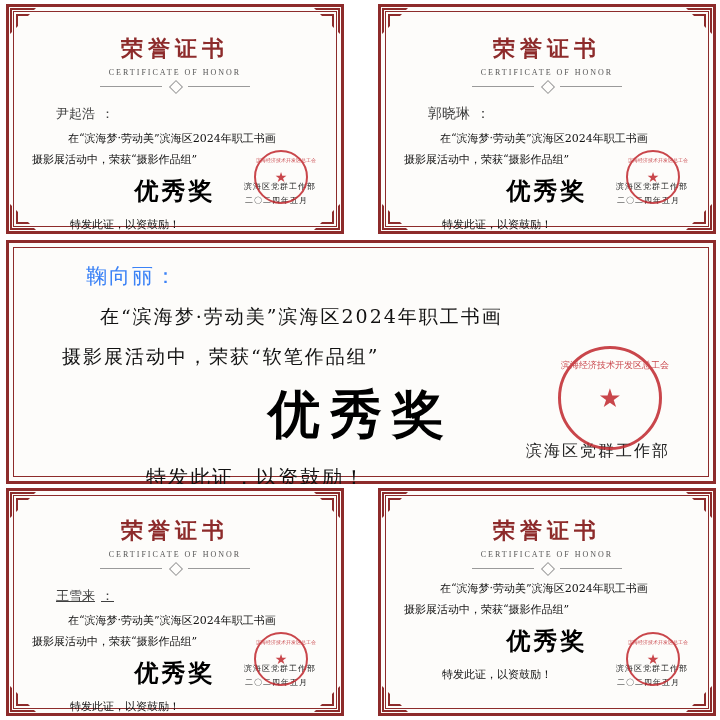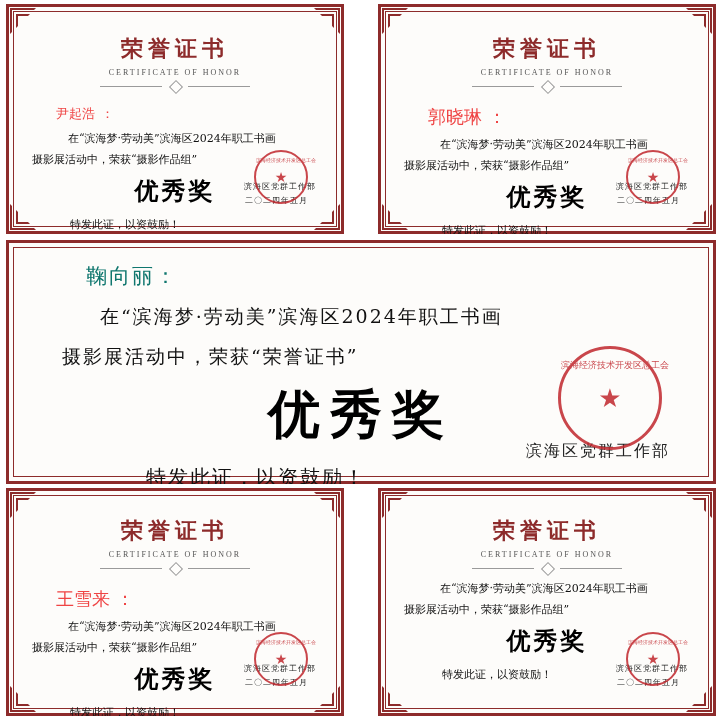--- a/index.html
+++ b/index.html
@@ -99,21 +99,21 @@
     left: 50%;
     top: 1px;
     width: 8px;
     height: 8px;
     margin-left: -4px;
     border: 1px solid #9a9a9a;
     transform: rotate(45deg);
     background: #fffefc;
   }
   .recipient {
-    color: #ef4444;
+    color: #404040;
     font-family: "DejaVu Serif", "Liberation Serif", serif;
   }
   .recipient .colon { margin-left: 6px; }
   .body-line {
     color: #111;
     font-family: "DejaVu Serif", "Liberation Serif", serif;
   }
   .award {
     text-align: center;
     color: #000;
@@ -159,21 +159,21 @@
   }
 
   
   .cert-big .big-body {
     position: absolute;
     inset: 16px 20px;
   }
   .big-recipient {
     font-family: "DejaVu Serif", "Liberation Serif", serif;
     font-size: 21px;
-    color: #0f766e;
+    color: #3b82f6;
     margin-left: 60px;
     margin-top: 6px;
     letter-spacing: 2px;
   }
   .big-line {
     font-family: "DejaVu Serif", "Liberation Serif", serif;
     font-size: 19px;
     color: #111;
     letter-spacing: 2px;
     margin-left: 74px;
@@ -261,21 +261,21 @@
     <div class="corner bl"></div>
     <div class="corner br"></div>
     <div class="cert-body">
       <div class="title-zh" style="font-size:22px; margin-top:16px;">荣誉证书</div>
       <div class="title-en" style="font-size:8px; margin-top:4px;">CERTIFICATE OF HONOR</div>
       <div class="title-rule" style="width:150px;">
         <div class="line" style="left:0; width:62px;"></div>
         <div class="line" style="right:0; width:62px;"></div>
         <div class="diamond"></div>
       </div>
-      <div class="recipient" style="font-size:18px; margin-left:36px; margin-top:14px;">
+      <div class="recipient" style="font-size:14px; margin-left:36px; margin-top:14px;">
         <span>郭晓琳</span><span class="colon">：</span>
       </div>
       <div class="body-line" style="font-size:11px; margin-left:48px; margin-top:8px;">在“滨海梦·劳动美”滨海区2024年职工书画</div>
       <div class="body-line" style="font-size:11px; margin-left:12px; margin-top:6px;">摄影展活动中，荣获“摄影作品组”</div>
       <div class="award" style="font-size:24px; margin-top:8px;">优秀奖</div>
       <div class="closing" style="font-size:11px; margin-left:50px; margin-top:10px;">特发此证，以资鼓励！</div>
       <div class="issuer" style="position:absolute; right:14px; bottom:28px; font-size:8px; letter-spacing:1px;">滨海区党群工作部</div>
       <div class="date" style="position:absolute; right:22px; bottom:14px; font-size:8px; letter-spacing:1px;">二〇二四年五月</div>
       <div class="seal" style="right:22px; bottom:16px; width:54px; height:54px;">
         <span class="star" style="font-size:14px;">★</span>
@@ -285,21 +285,21 @@
   </div>
 
   <div class="cert cert-big" style="left:6px; top:240px; width:710px; height:244px;">
     <div class="outer-border"></div>
     <div class="inner-border"></div>
     <div class="big-body">
       <div class="big-recipient">
         <span>鞠向丽</span><span class="colon">：</span>
       </div>
       <div class="big-line">在“滨海梦·劳动美”滨海区2024年职工书画</div>
-      <div class="big-line indent2">摄影展活动中，荣获“荣誉证书”</div>
+      <div class="big-line indent2">摄影展活动中，荣获“软笔作品组”</div>
       <div class="big-award">优秀奖</div>
       <div class="big-closing">特发此证，以资鼓励！</div>
       <div class="big-issuer">滨海区党群工作部</div>
       <div class="seal big-seal">
         <span class="star">★</span>
         <span class="ring-text" style="top:10px;">滨海经济技术开发区总工会</span>
       </div>
     </div>
   </div>
 
@@ -311,21 +311,21 @@
     <div class="corner bl"></div>
     <div class="corner br"></div>
     <div class="cert-body">
       <div class="title-zh" style="font-size:22px; margin-top:14px;">荣誉证书</div>
       <div class="title-en" style="font-size:8px; margin-top:4px;">CERTIFICATE OF HONOR</div>
       <div class="title-rule" style="width:150px;">
         <div class="line" style="left:0; width:62px;"></div>
         <div class="line" style="right:0; width:62px;"></div>
         <div class="diamond"></div>
       </div>
-      <div class="recipient" style="font-size:18px; margin-left:36px; margin-top:14px;">
+      <div class="recipient" style="font-size:13px; margin-left:36px; margin-top:14px;text-decoration:underline;">
         <span>王雪来</span><span class="colon">：</span>
       </div>
       <div class="body-line" style="font-size:11px; margin-left:48px; margin-top:8px;">在“滨海梦·劳动美”滨海区2024年职工书画</div>
       <div class="body-line" style="font-size:11px; margin-left:12px; margin-top:6px;">摄影展活动中，荣获“摄影作品组”</div>
       <div class="award" style="font-size:24px; margin-top:8px;">优秀奖</div>
       <div class="closing" style="font-size:11px; margin-left:50px; margin-top:10px;">特发此证，以资鼓励！</div>
       <div class="issuer" style="position:absolute; right:14px; bottom:28px; font-size:8px; letter-spacing:1px;">滨海区党群工作部</div>
       <div class="date" style="position:absolute; right:22px; bottom:14px; font-size:8px; letter-spacing:1px;">二〇二四年五月</div>
       <div class="seal" style="right:22px; bottom:16px; width:54px; height:54px;">
         <span class="star" style="font-size:14px;">★</span>

